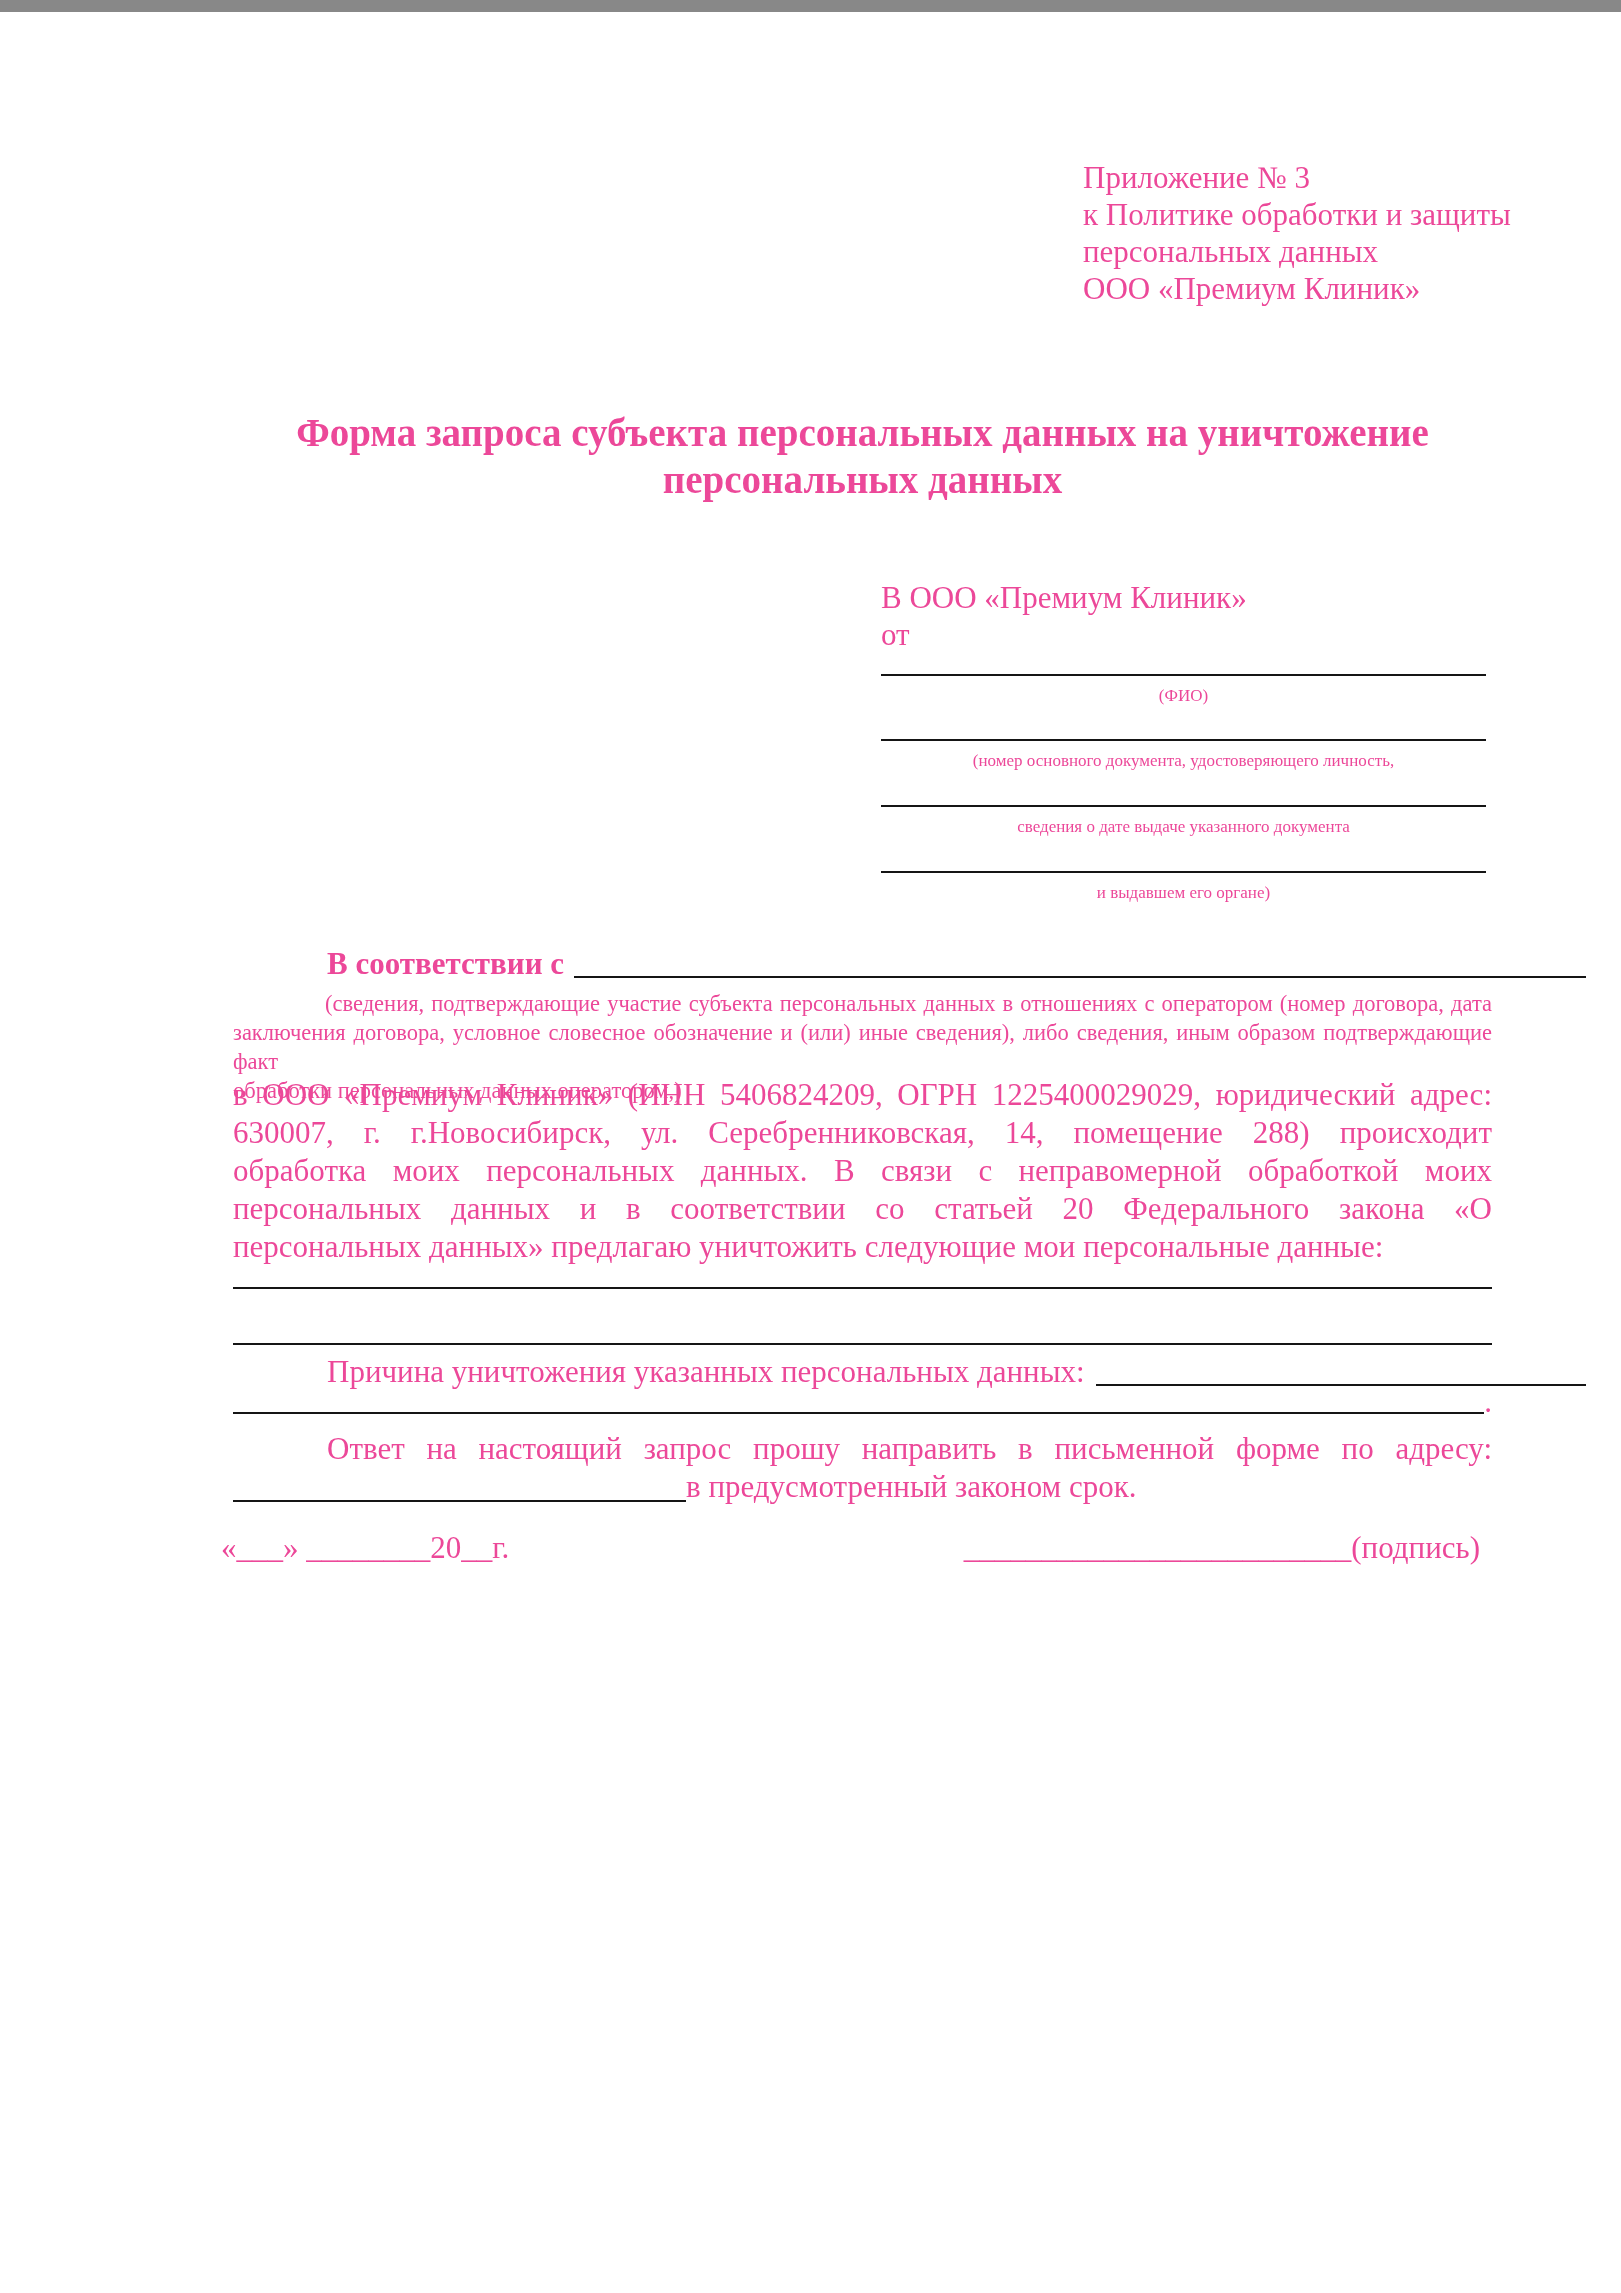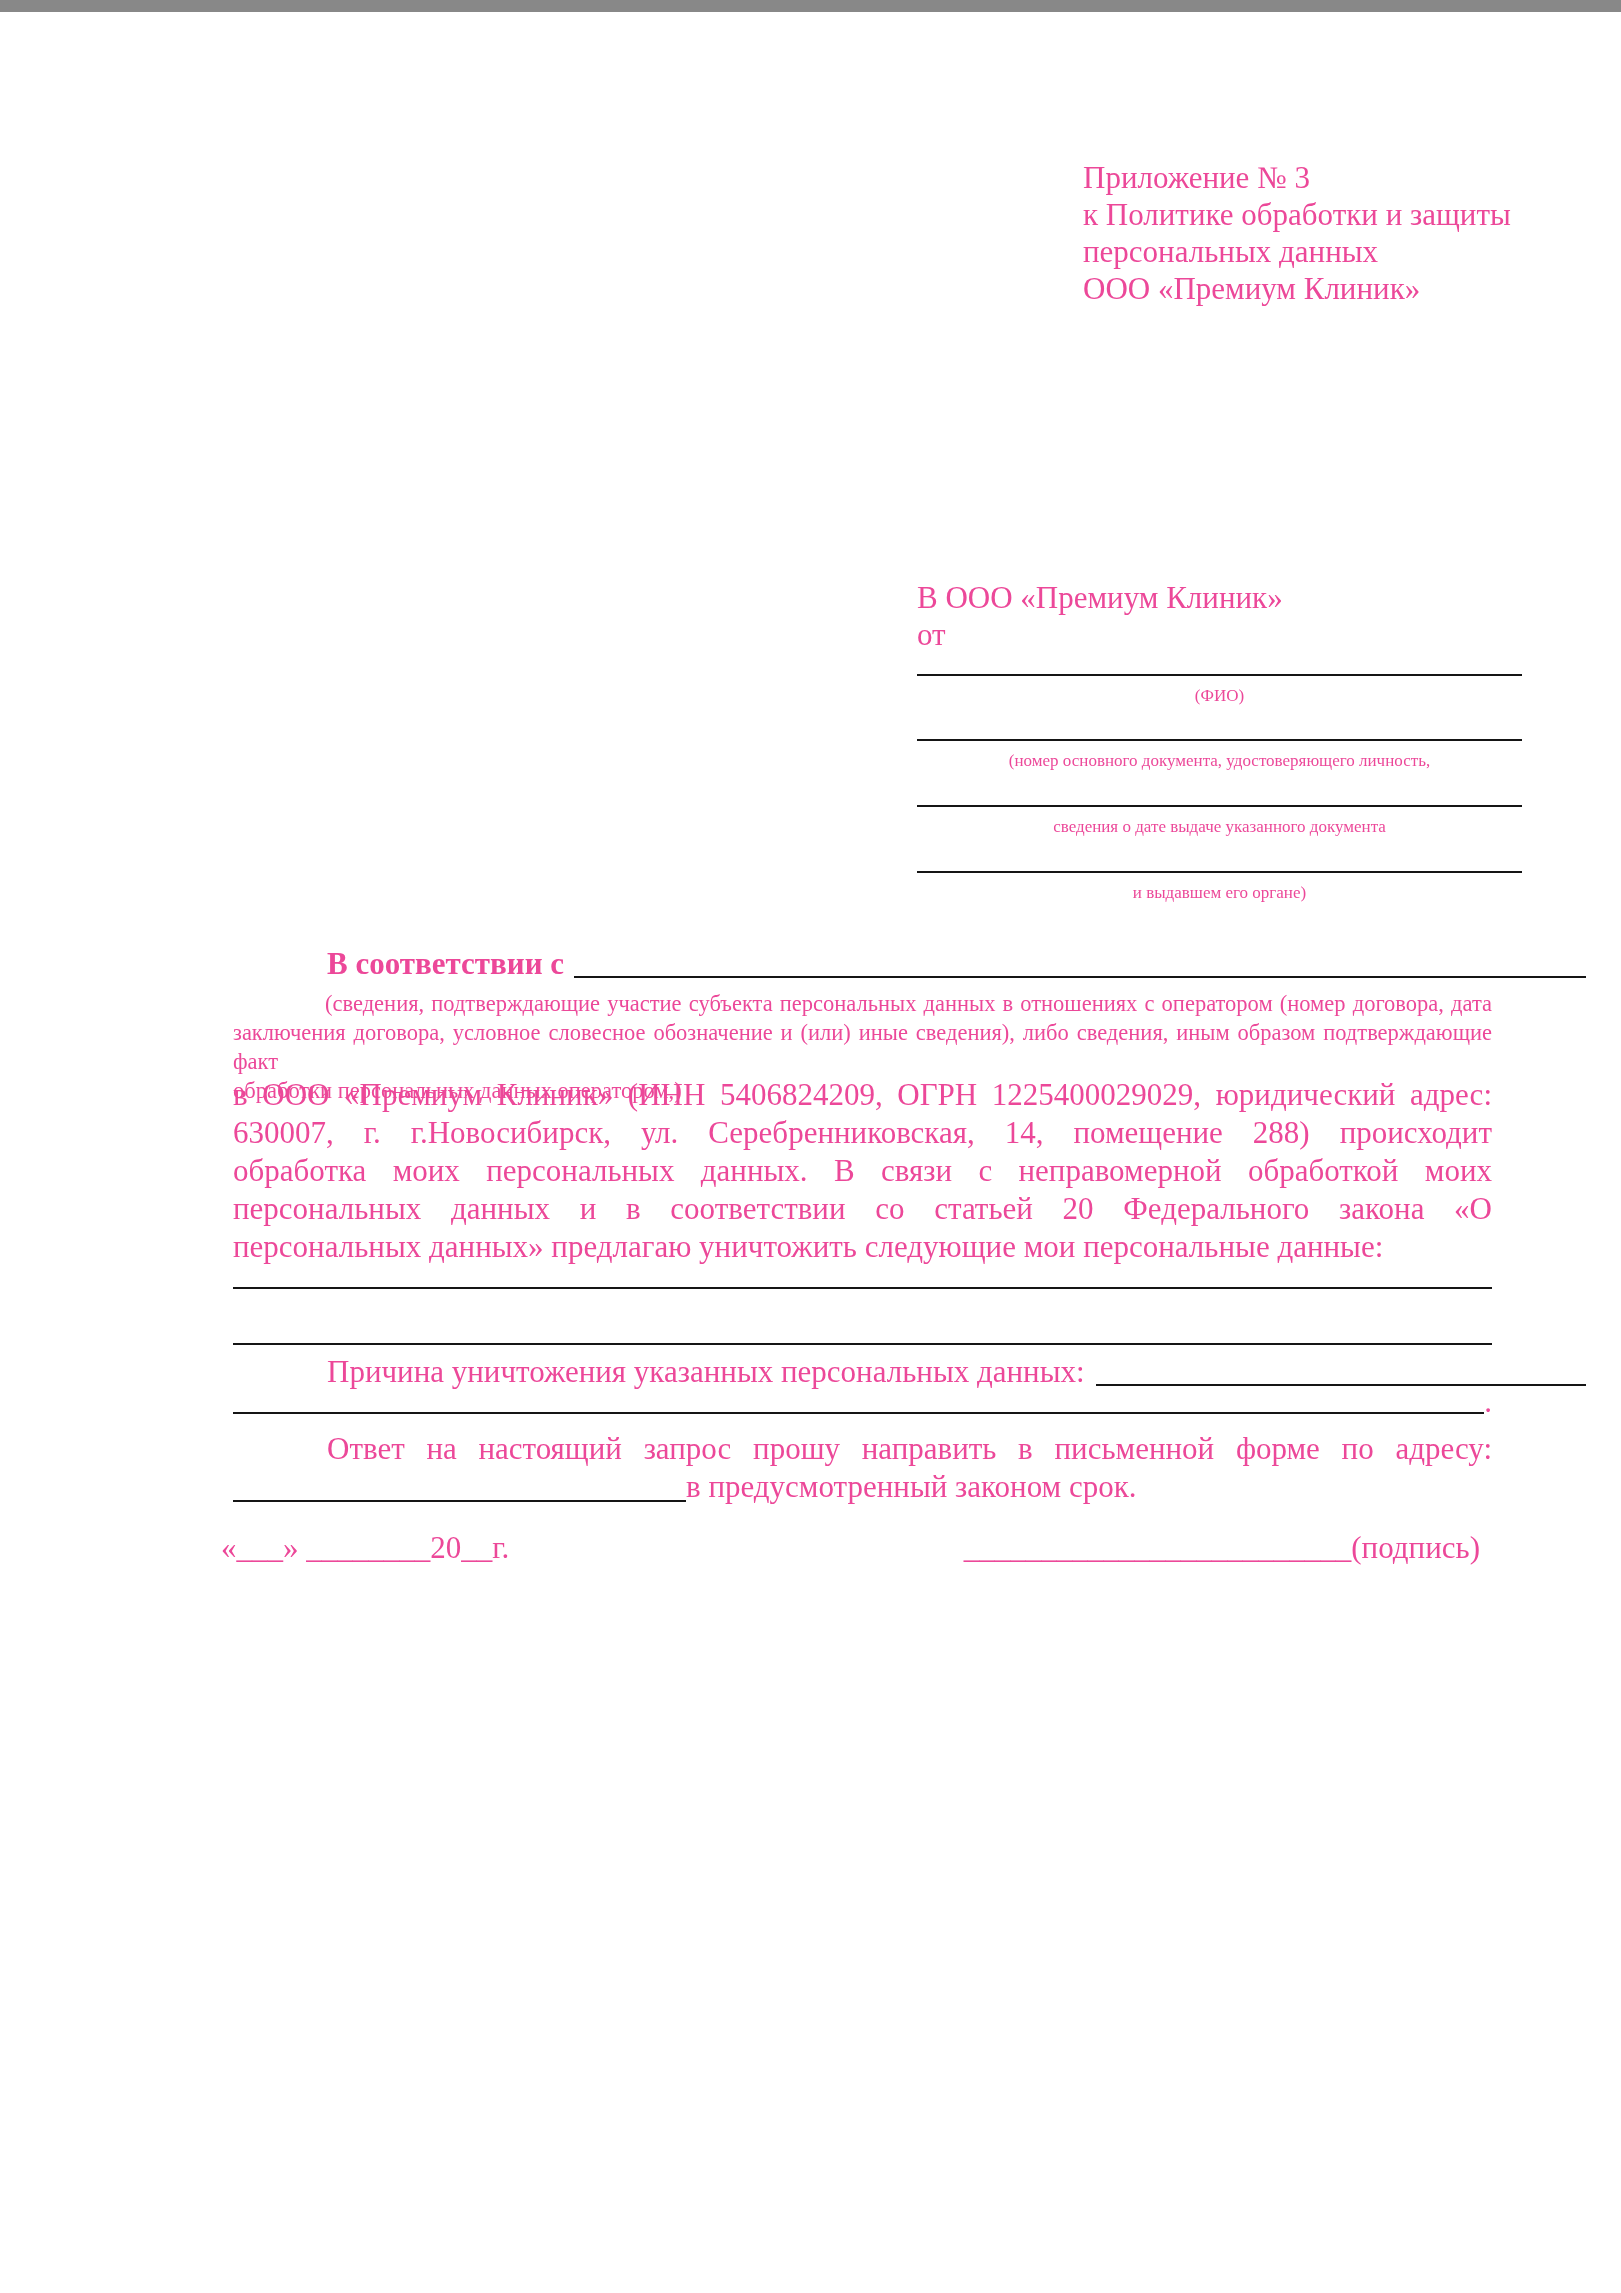--- a/index.html
+++ b/index.html
@@ -17,21 +17,21 @@
   
   .hdr { left:1083px; top:147px; font-size:31px; line-height:37px; }
 
   
   .doc-title {
     left:233px; width:1259px; top:397px;
     font-size:39px; line-height:47px; font-weight:bold; text-align:center;
   }
 
   
-  .addr { left:917px; top:567px; width:605px; }
+  .addr { left:881px; top:567px; width:605px; }
   .addr-line { font-size:31px; line-height:37px; }
   .addr-from { margin-bottom:3.9px; }
   .a-uline { height:16.7px; border-bottom:2.9px solid #151515; }
   .a-cap {
     box-sizing:border-box; height:47px; padding-top:7px;
     font-size:17px; line-height:25.5px; text-align:center;
   }
 
   
   .bodyrow { left:233px; width:1259px; font-size:31px; line-height:37px; }
@@ -73,20 +73,21 @@
 
 <div class="page">
 
   <div class="abs hdr">
     <div>Приложение № 3</div>
     <div>к Политике обработки и защиты</div>
     <div>персональных данных</div>
     <div>ООО «Премиум Клиник»</div>
   </div>
 
+  <div class="abs doc-title">Форма запроса субъекта персональных данных на уничтожение персональных данных</div>
 
   <div class="abs addr">
     <div class="addr-line">В ООО «Премиум Клиник»</div>
     <div class="addr-line addr-from">от</div>
 
     <div class="a-uline"></div>
     <div class="a-cap">(ФИО)</div>
 
     <div class="a-uline"></div>
     <div class="a-cap">(номер основного документа, удостоверяющего личность,</div>

